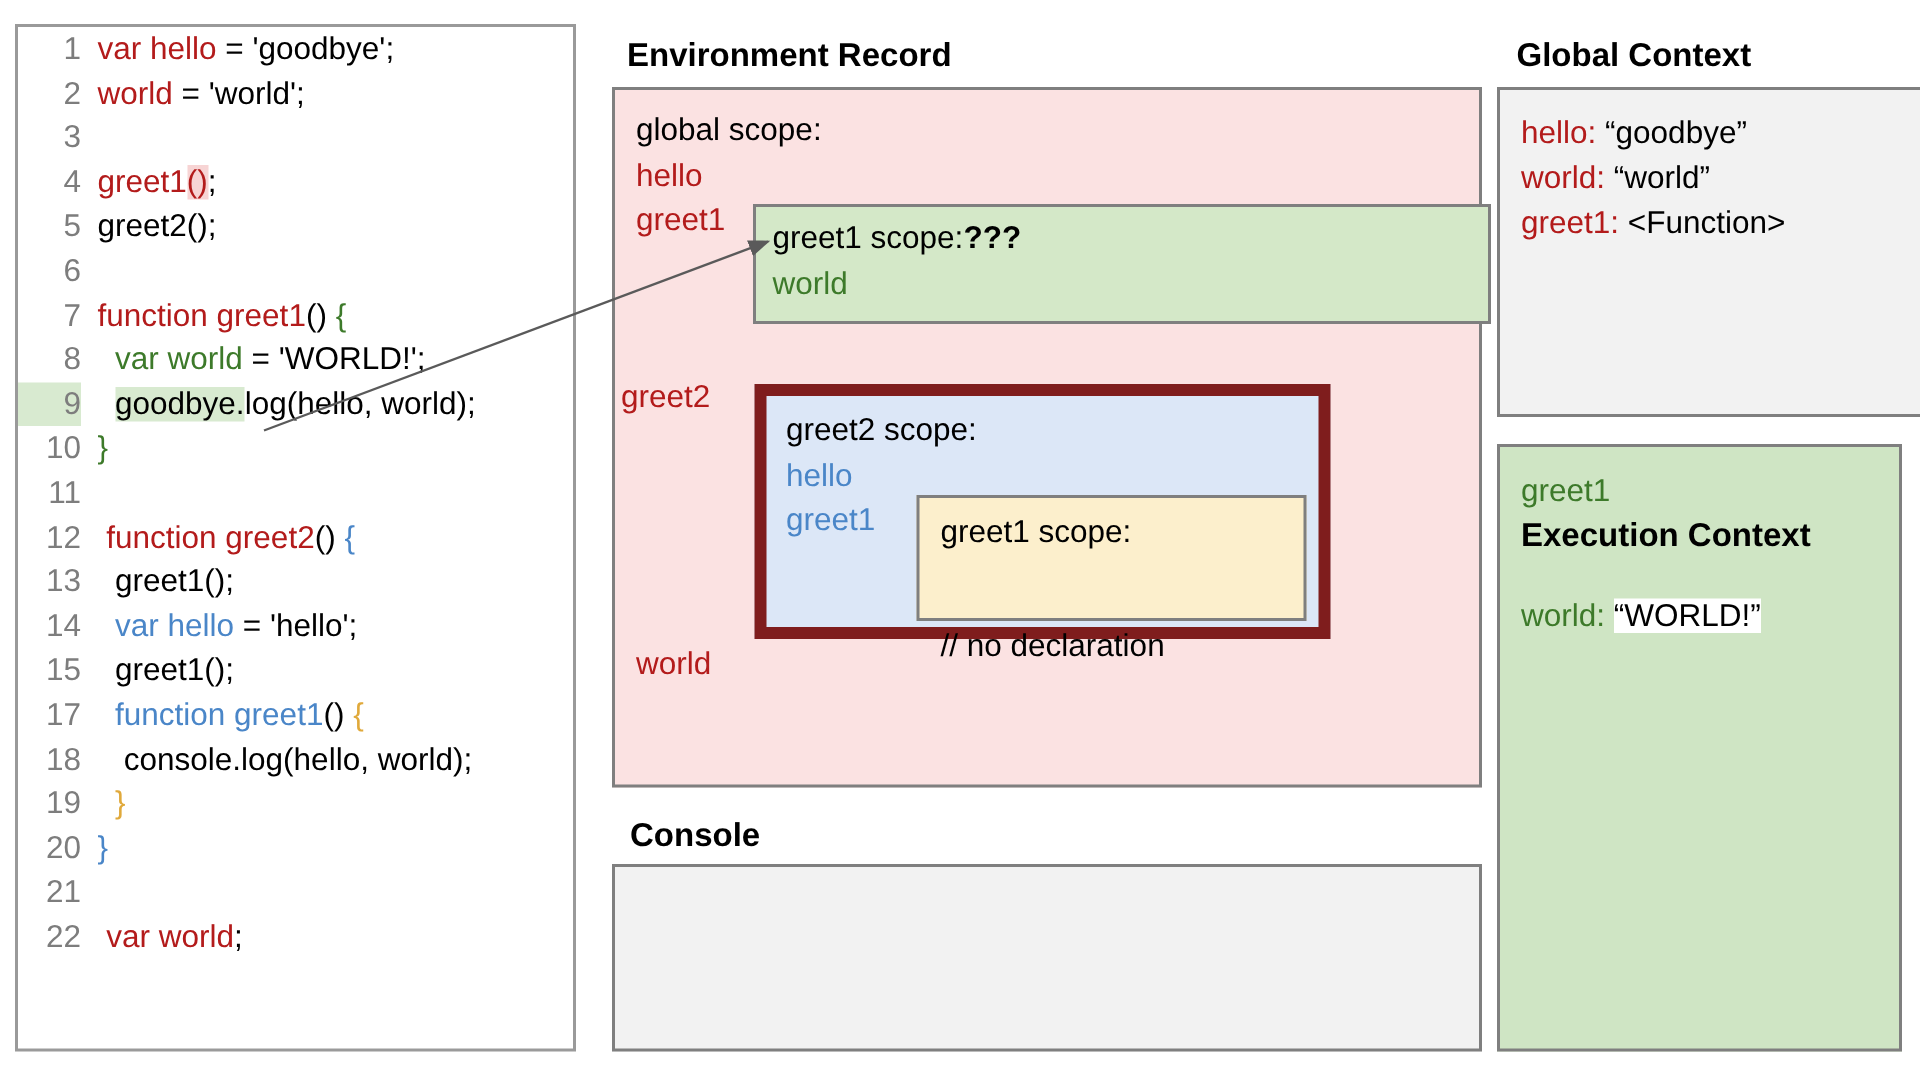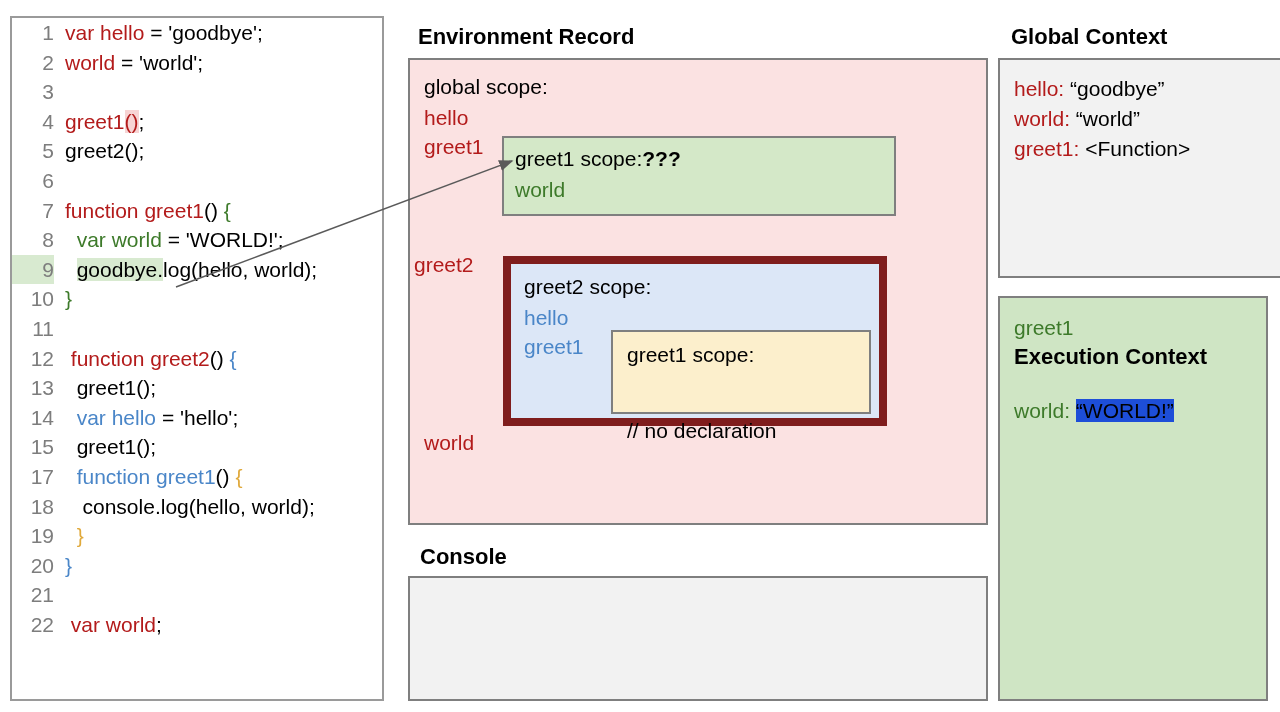--- a/index.html
+++ b/index.html
@@ -89,21 +89,21 @@
   #global-var-hello  { left: 14px; top: 45px; color: #b31b1b; }
   #global-var-greet1 { left: 14px; top: 74px; color: #b31b1b; }
   #global-var-greet2 { left: 4px; top: 192px; color: #b31b1b; }
   #global-var-world  { left: 14px; top: 370px; color: #b31b1b; }
 
   
   #greet1-scope-box {
     position: absolute;
     left: 92px;
     top: 76px;
-    width: 394px;
+    width: 492px;
     height: 80px;
     background: #d4e8c8;
     border: 2px solid #7f7f7f;
     box-sizing: border-box;
   }
   #greet1-scope-head {
     position: absolute;
     left: 11px; top: 9px;
     font-size: 21px;
     color: #000000;
@@ -218,21 +218,21 @@
     line-height: 29px;
     color: #000000;
   }
   #exec-world-row {
     margin-top: 26px;
     font-size: 21px;
     line-height: 28px;
     white-space: pre;
   }
   .exec-key { color: #3d7a2a; }
-  .exec-val { background: #1d4ed8; color: #000000; }
+  .exec-val { background: #ffffff; color: #000000; }
 
   
   #arrow-svg {
     position: absolute;
     left: 0; top: 0;
     width: 1280px; height: 712px;
     pointer-events: none;
   }
 </style>
 </head>

